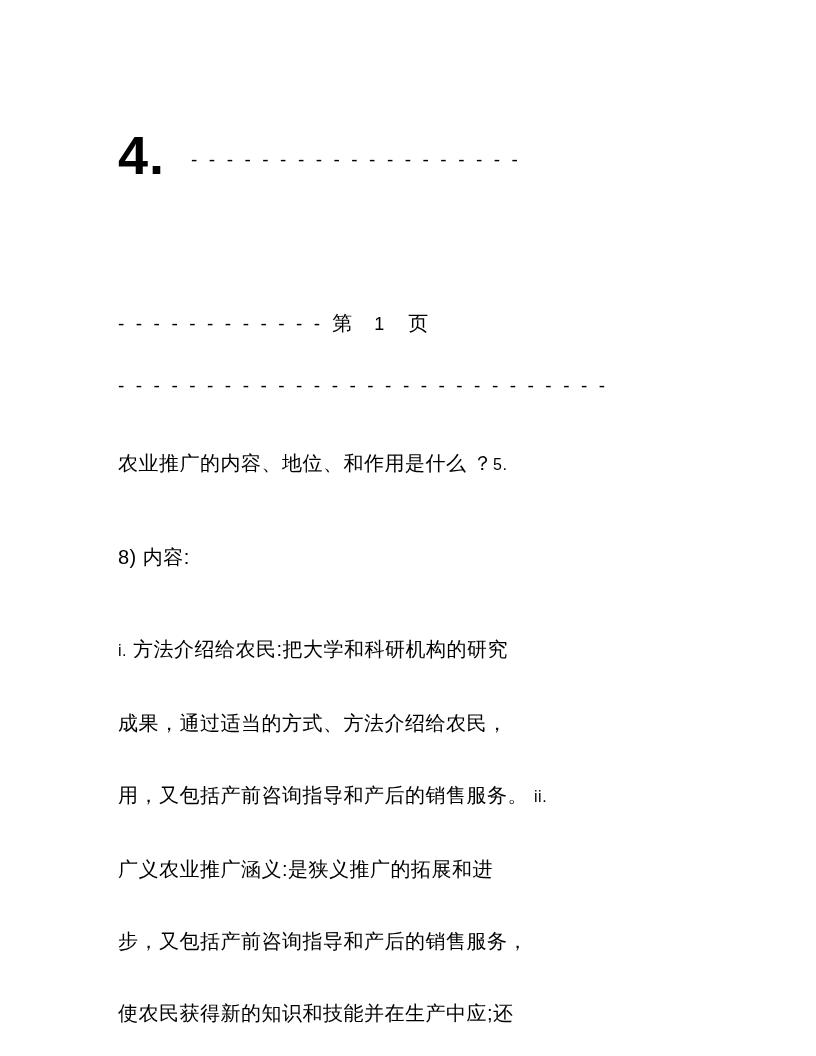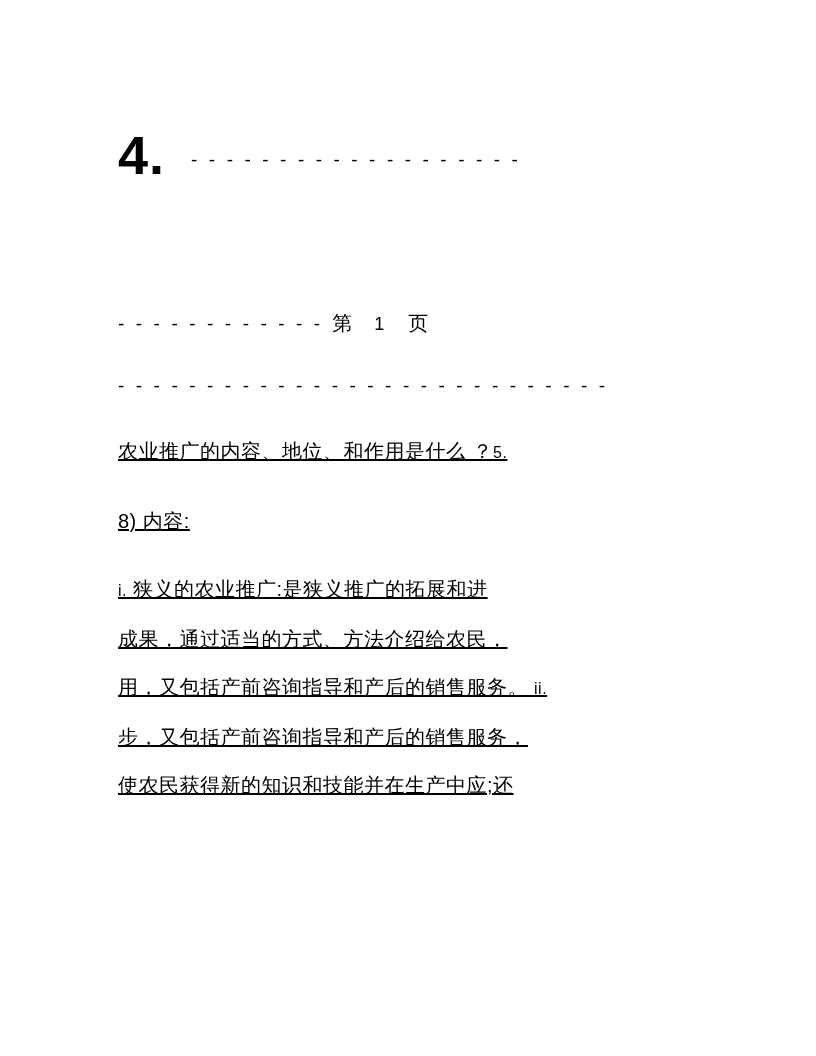--- a/index.html
+++ b/index.html
@@ -75,25 +75,24 @@
   }
   .rule-dashes {
     margin-top: 38px;
     font-size: 19px;
     letter-spacing: 3.1px;
     white-space: nowrap;
   }
   .para {
     margin-top: 30px;
     font-size: 20px;
-    line-height: 48px;
+    line-height: 72px;
     letter-spacing: 0.5px;
     width: 560px;
     word-break: break-word;
-    text-decoration: underline;
   }
   .para .small {
     font-size: 16px;
   }
   .para.tight {
     margin-top: 20px;
   }
   .line {
     display: block;
     white-space: nowrap;
@@ -125,28 +124,29 @@
       </span>
     </div>
 
     <div class="para tight">
       <span class="line">8) 内容:</span>
     </div>
 
     <div class="para tight">
       <span class="line">
         <span class="small">i.</span>
-        <span>狭义的农业推广:是狭义推广的拓展和进</span>
+        <span>方法介绍给农民:把大学和科研机构的研究</span>
       </span>
       <span class="line">成果，通过适当的方式、方法介绍给农民，</span>
       <span class="line">
         <span>用，又包括产前咨询指导和产后的销售服务。</span>
         <span class="small">ii.</span>
       </span>
     </div>
 
     <div class="para" style="margin-top:0">
+      <span class="line">广义农业推广涵义:是狭义推广的拓展和进</span>
       <span class="line">步，又包括产前咨询指导和产后的销售服务，</span>
       <span class="line">使农民获得新的知识和技能并在生产中应;还</span>
     </div>
 
   </div>
 </div>
 
 </body></html>

